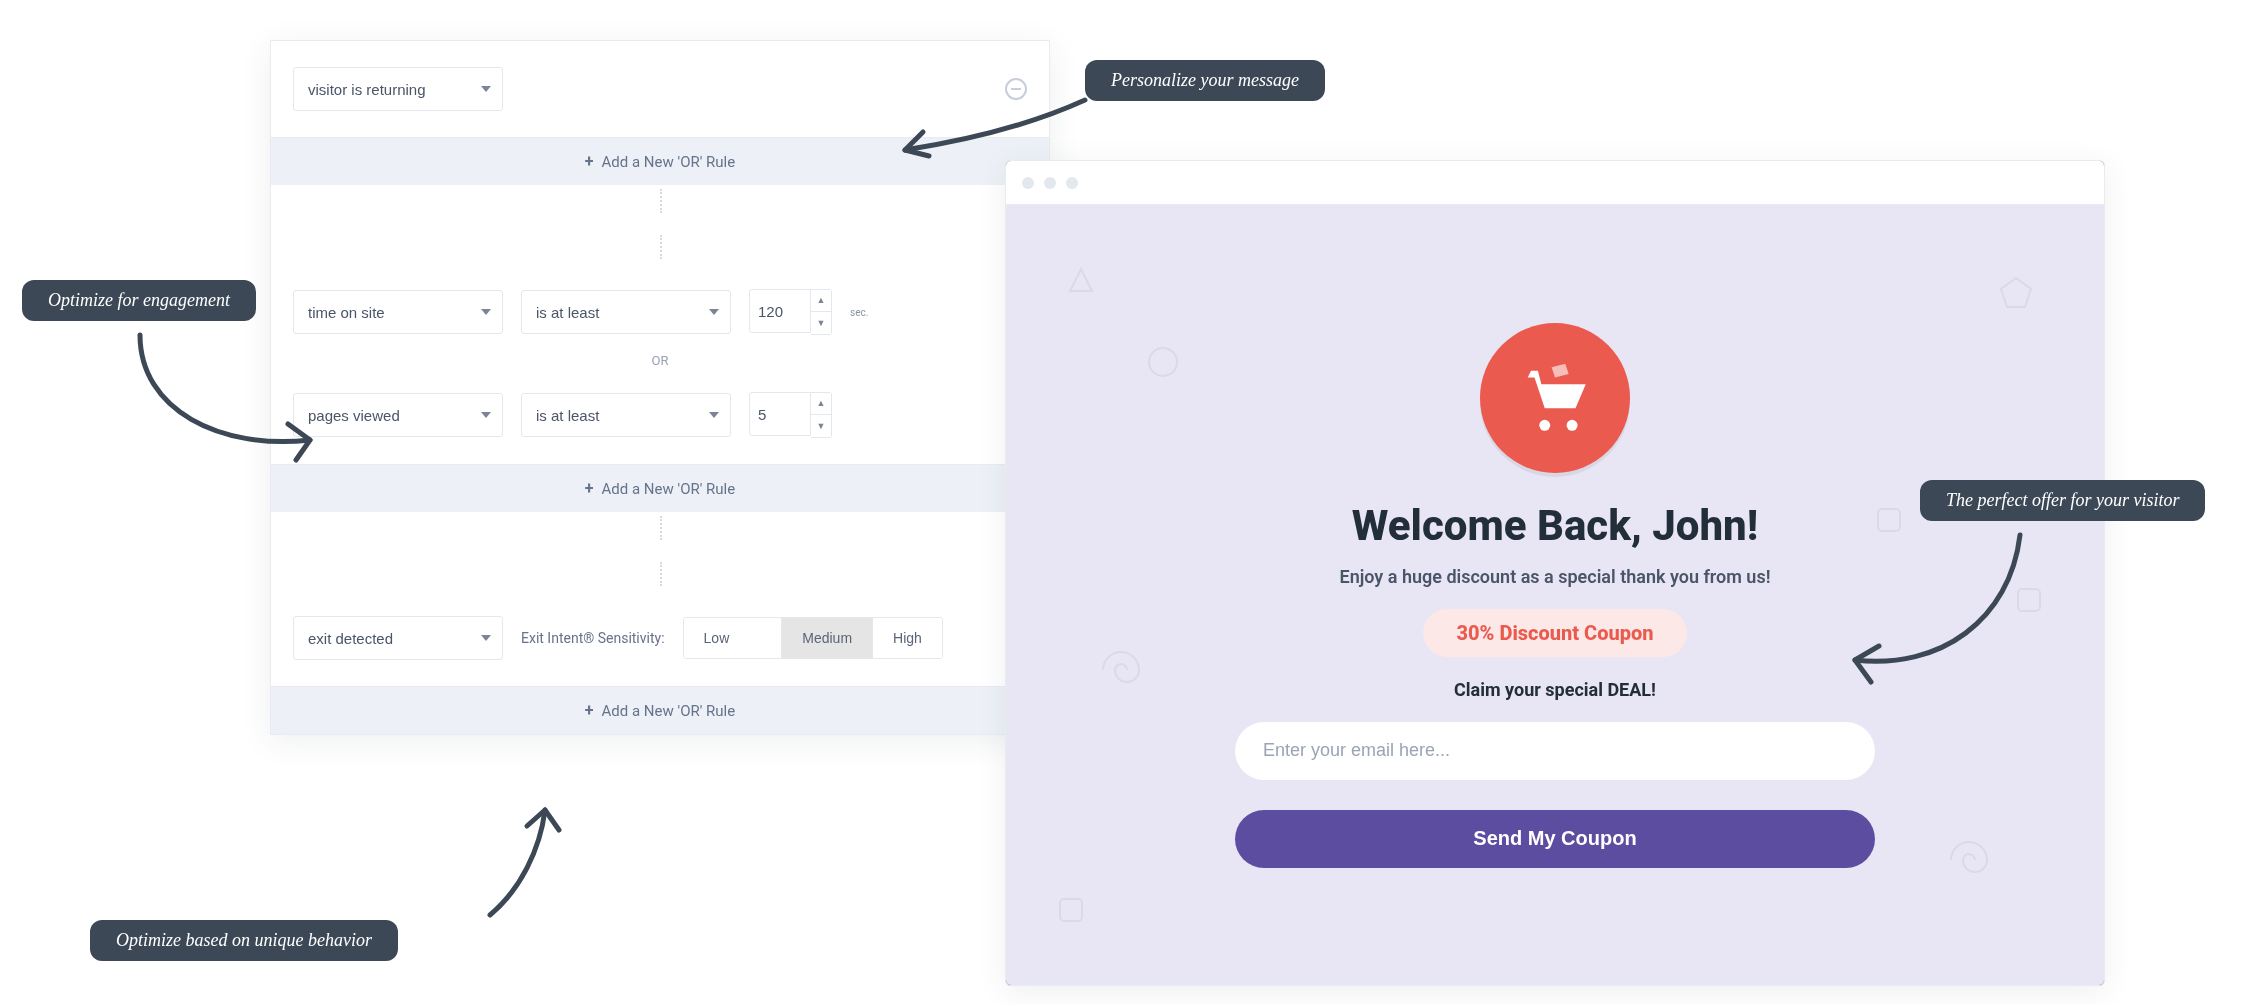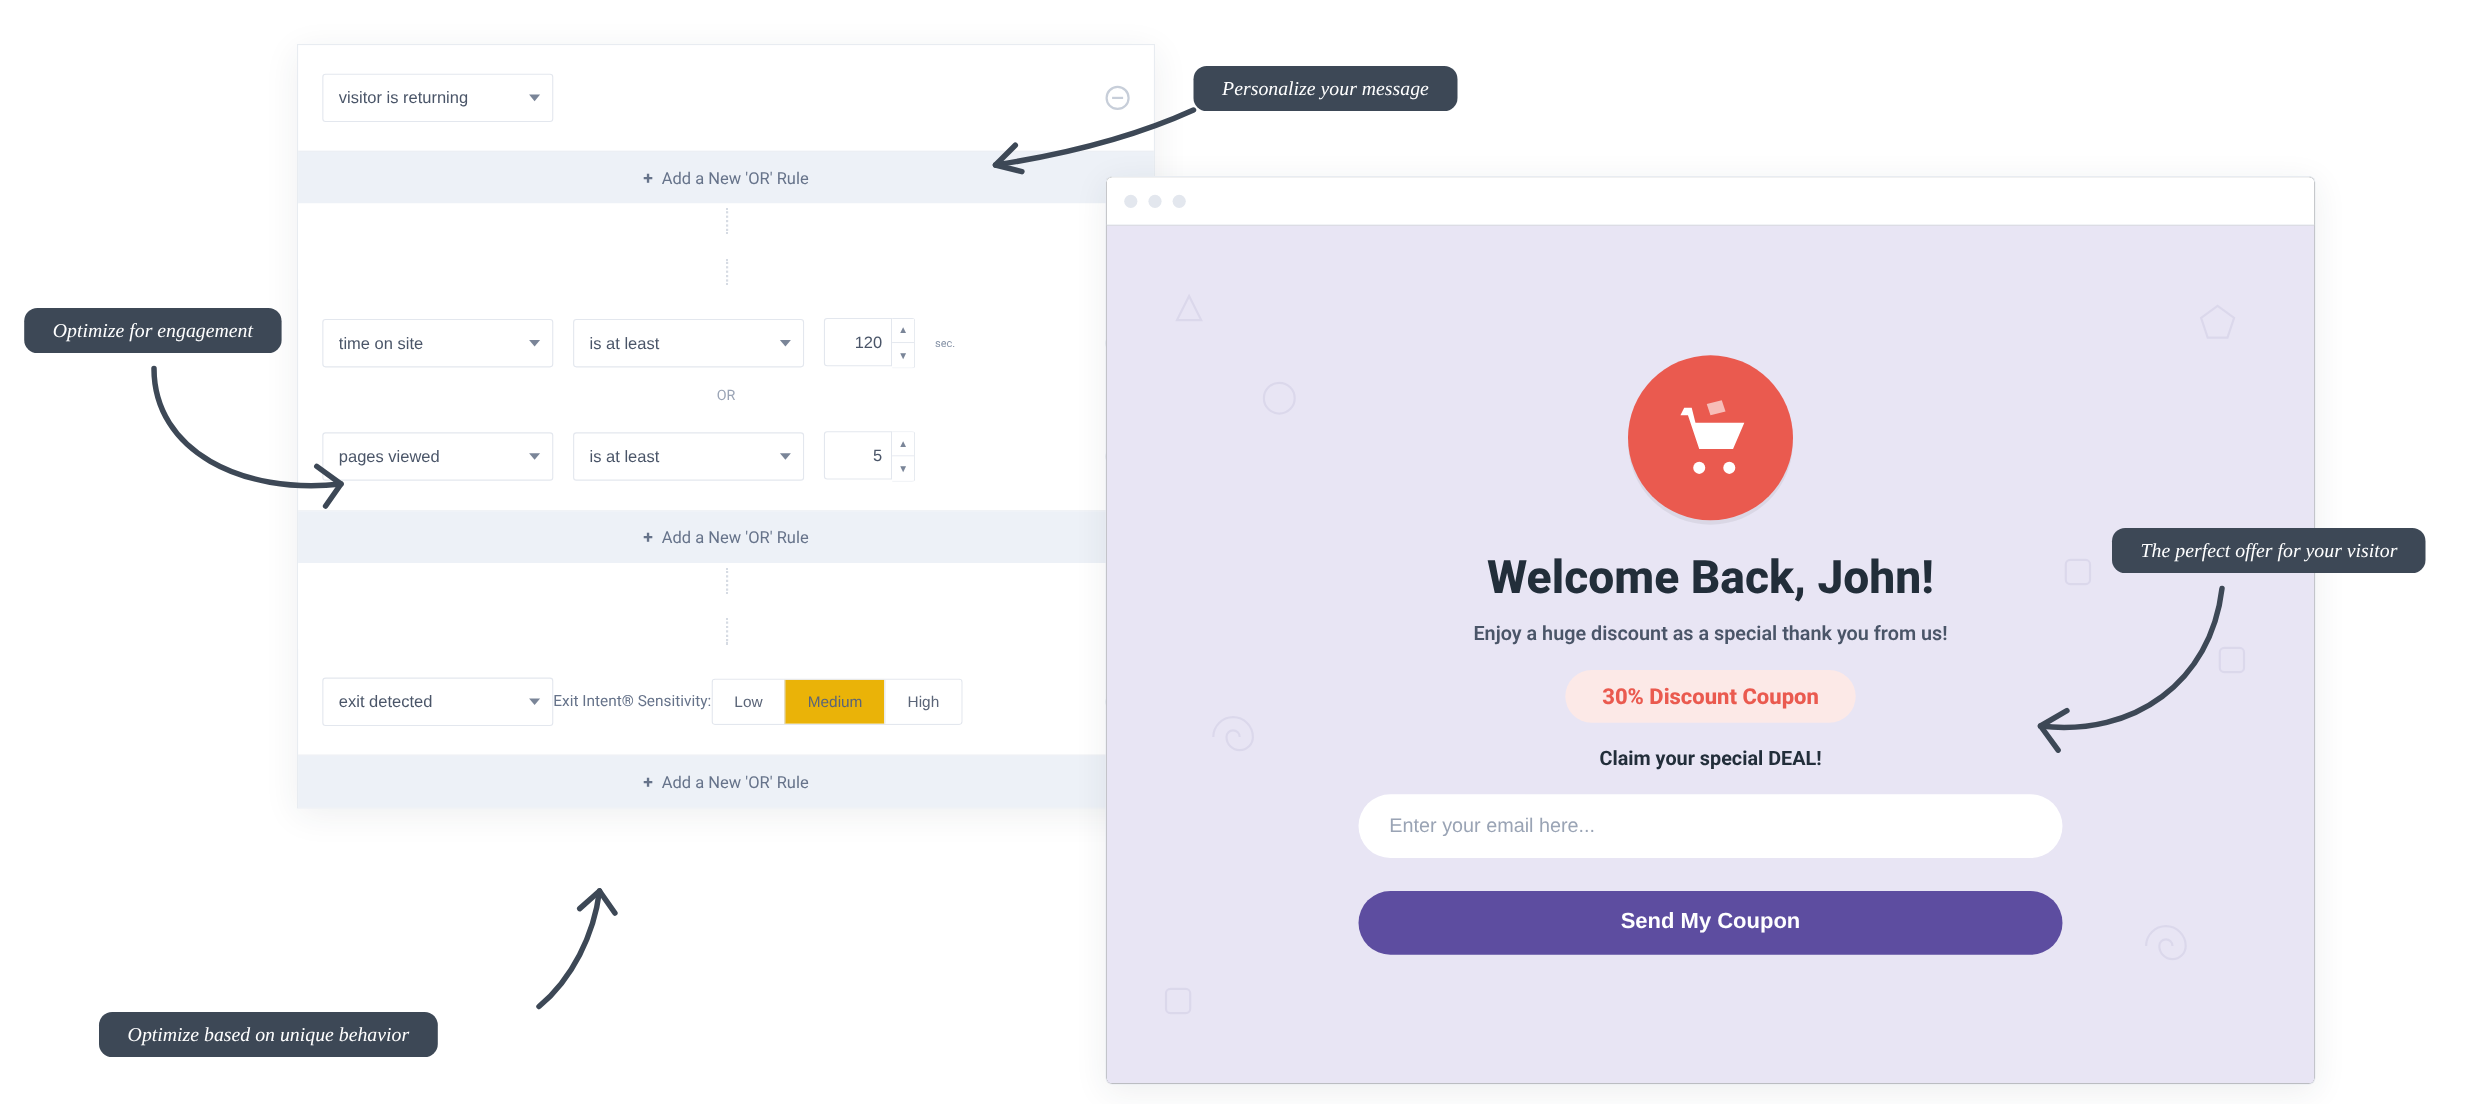--- a/index.html
+++ b/index.html
@@ -20,20 +20,21 @@
   width: 780px;
   background: #fff;
   border: 1px solid #e8ecf1;
   box-shadow: 0 6px 30px rgba(40,50,70,0.08);
 }
 .rule-block {
   padding: 26px 22px;
   border-bottom: 1px solid #e8ecf1;
   display: flex;
   align-items: center;
+  gap: 18px;
 }
 .rule-stack { flex-direction: column; align-items:stretch; gap:14px; }
 .rule-row { display:flex; align-items:center; gap:18px; }
 
 .select {
   appearance: none;
   background: #fff;
   border: 1px solid #e3e7ee;
   border-radius: 3px;
   height: 44px;
@@ -56,21 +57,21 @@
   pointer-events: none;
 }
 .num-input {
   border: 1px solid #e3e7ee;
   border-radius: 3px;
   height: 44px;
   width: 62px;
   padding: 0 8px;
   font-size: 15px;
   color: #4a5568;
-  text-align: right;
+  text-align: left;
 }
 .stepper {
   display: flex; flex-direction: column;
   border: 1px solid #e3e7ee; border-left: none;
   border-radius: 0 3px 3px 0;
 }
 .stepper button {
   width: 20px; height: 22px; border: none; background:#fff; cursor:pointer;
   font-size: 9px; color:#7a8598; line-height:1;
 }
@@ -130,21 +131,21 @@
 }
 
 .sens-label { font-size:14px; color:#66738a; }
 .seg {
   display:flex; border:1px solid #e3e7ee; border-radius:3px; overflow:hidden;
 }
 .seg button {
   border:none; background:#fff; padding:12px 20px; font-size:14px; color:#5b6578; cursor:pointer;
 }
 .seg button + button { border-left:1px solid #e3e7ee; }
-.seg button.active { background:#eab308; }
+.seg button.active { background:#e5e5e5;margin-left:32px; }
 
 
 .browser {
   position:absolute;
   left: 1005px;
   top: 160px;
   width: 1100px;
   border:1px solid #e8ecf1;
   border-radius:6px;
   box-shadow: 0 6px 30px rgba(40,50,70,0.08);

